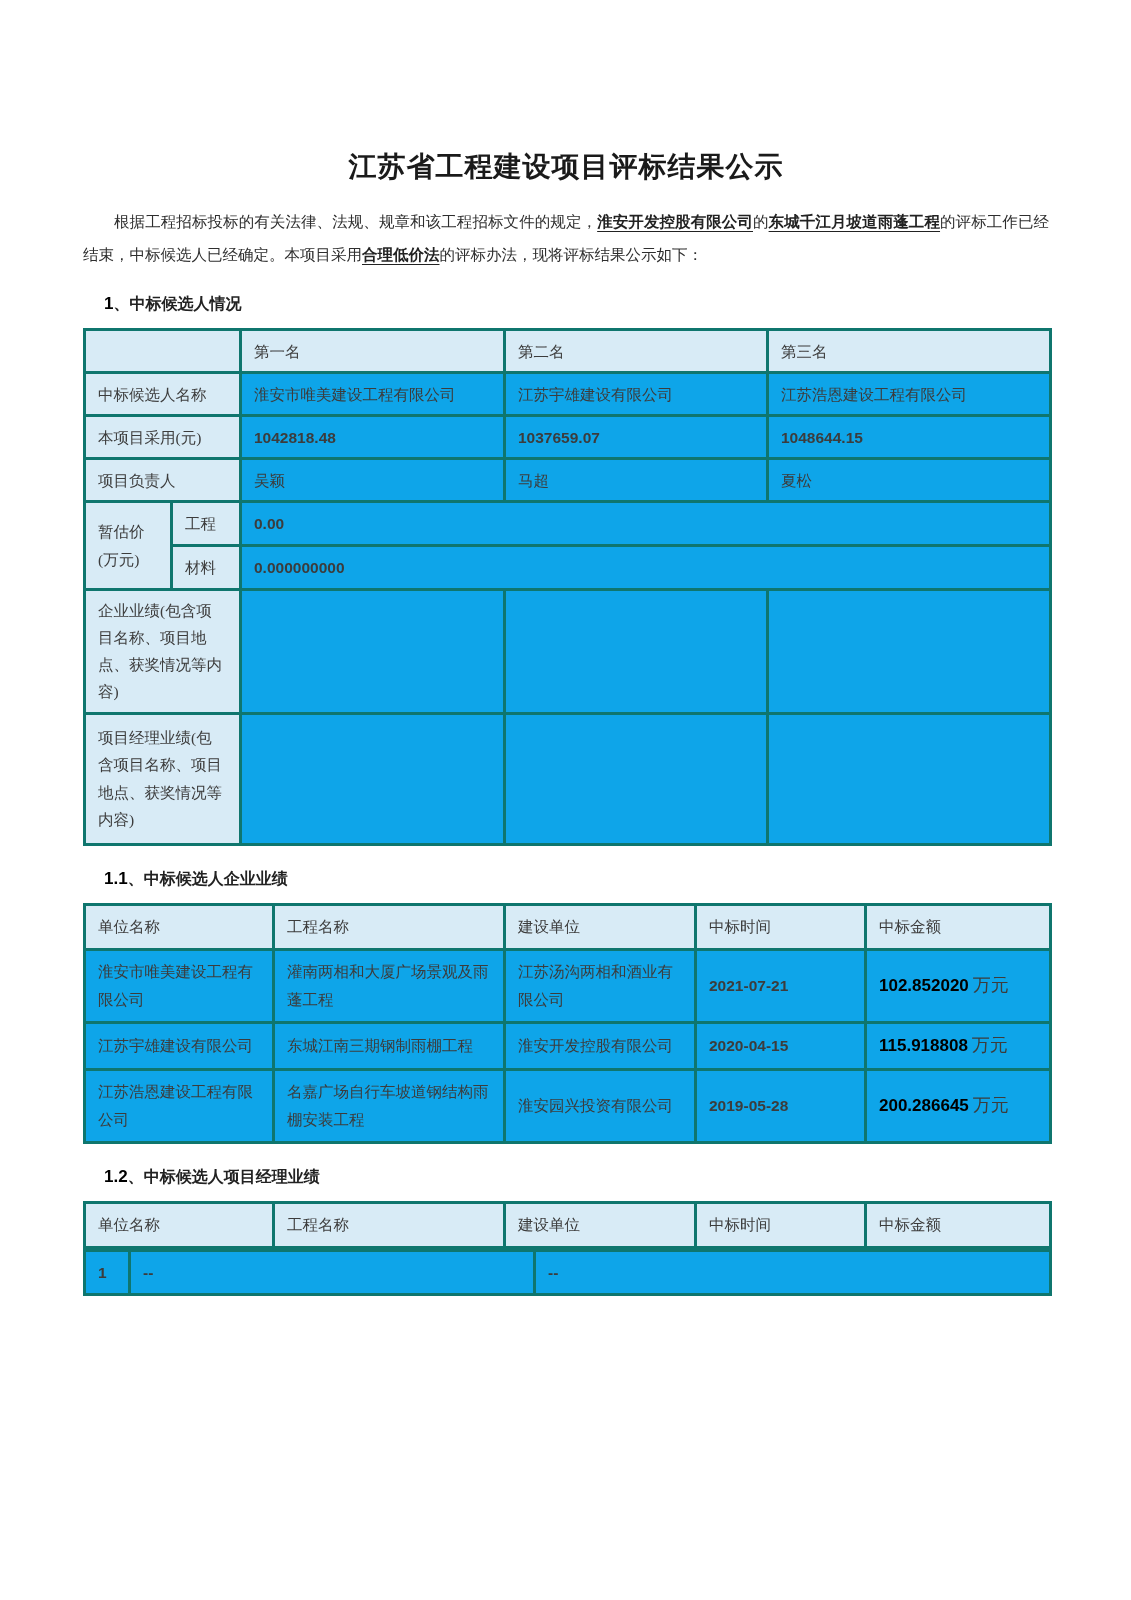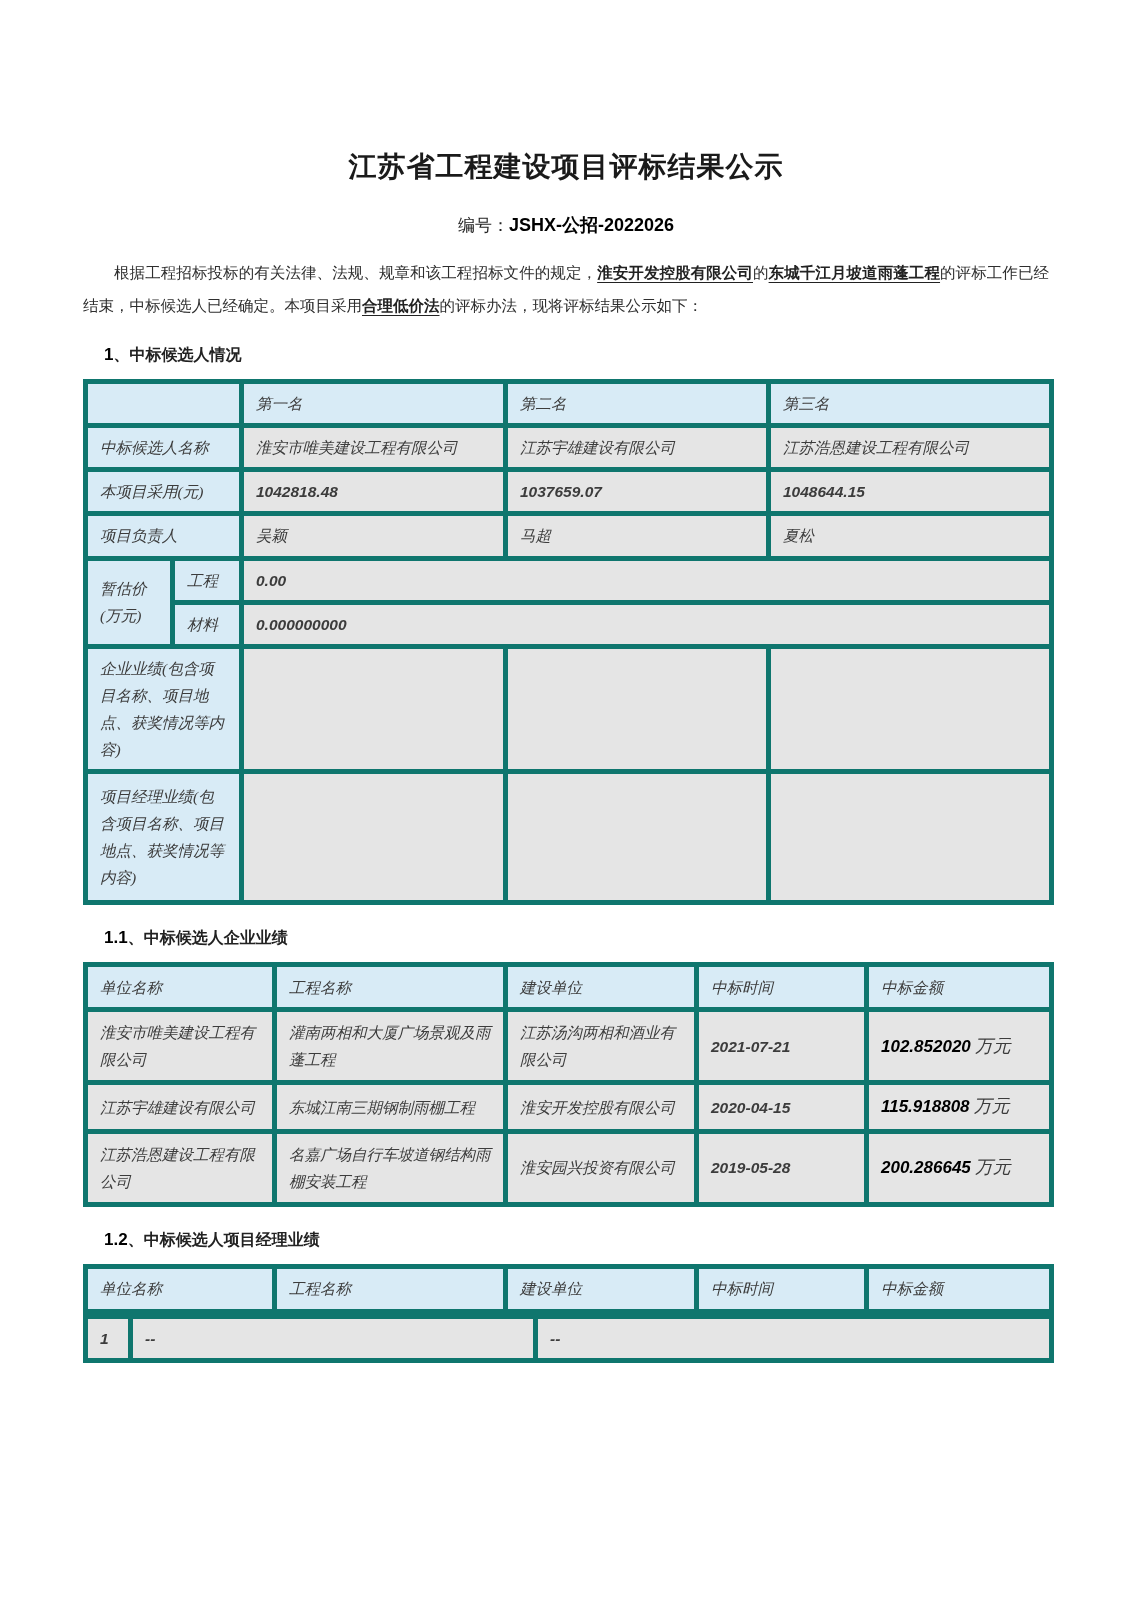--- a/index.html
+++ b/index.html
@@ -54,34 +54,33 @@
     font-weight: 700; font-size: 17px; color: #000000;
   }
   .sec-text { font-weight: 700; }
 
   table.t {
     width: 966px;
     border-collapse: collapse;
     table-layout: fixed;
   }
   table.t td {
-    border: 5px solid #0f766e;
+    border: 3px solid #0f766e;
     padding: 6px 12px;
     font-size: 15.5px;
     line-height: 1.75;
     vertical-align: middle;
     color: #3c3c3c;
     overflow: hidden;
     word-break: break-all;
-    font-style: italic;
   }
   table.t td.hdr, table.t td.lbl {
     background: #d8ebf6;
   }
-  table.t td.val { background: #e5e5e5; }
+  table.t td.val { background: #0ea5e9; }
 
   .num {
     font-family: "Liberation Sans", "DejaVu Sans", sans-serif;
     font-weight: 700;
     font-size: 17px;
     color: #000000;
   }
   .unit { font-size: 18px; color: #3c3c3c; }
 
   tr.h43 { height: 43px; }
@@ -93,23 +92,20 @@
   tr.h105 { height: 105px; }
   tr.h131 { height: 131px; }
 </style>
 </head>
 <body>
 
 <div class="page">
 
   <div class="doc-title">江苏省工程建设项目评标结果公示</div>
 
-  <div class="doc-number">
-    <span>编号：</span><span class="code">JSHX-公招-2022026</span>
-  </div>
 
   <p class="intro">
     <span>根据工程招标投标的有关法律、法规、规章和该工程招标文件的规定，</span><span class="u">淮安开发控股有限公司</span><span>的</span><span class="u">东城千江月坡道雨蓬工程</span><span>的评标工作已经结束，中标候选人已经确定。本项目采用</span><span class="u">合理低价法</span><span>的评标办法，现将评标结果公示如下：</span>
   </p>
 
   <div class="sec-heading">
     <span class="sec-num">1</span><span class="sec-text">、中标候选人情况</span>
   </div>
 
   <table class="t t1">

